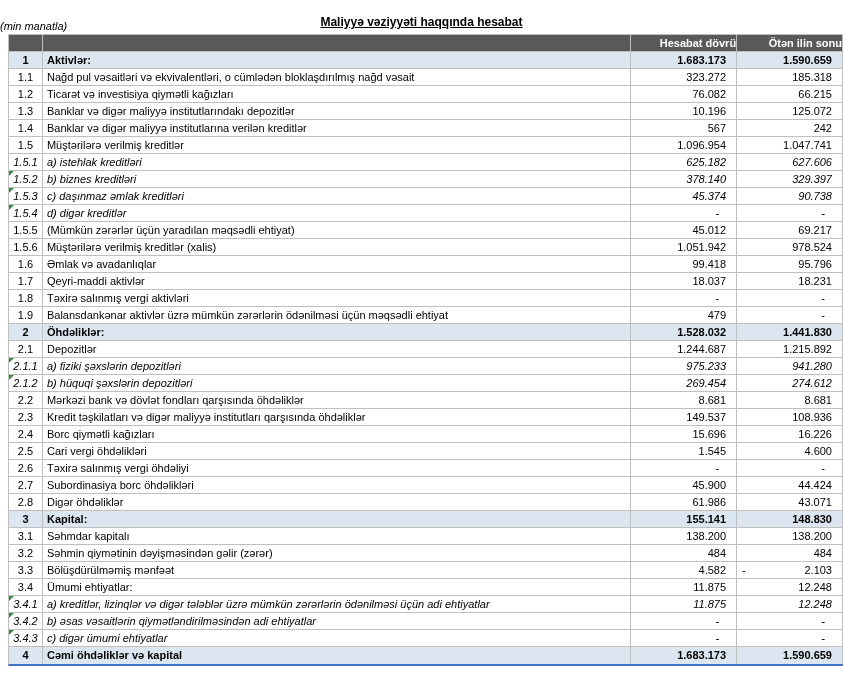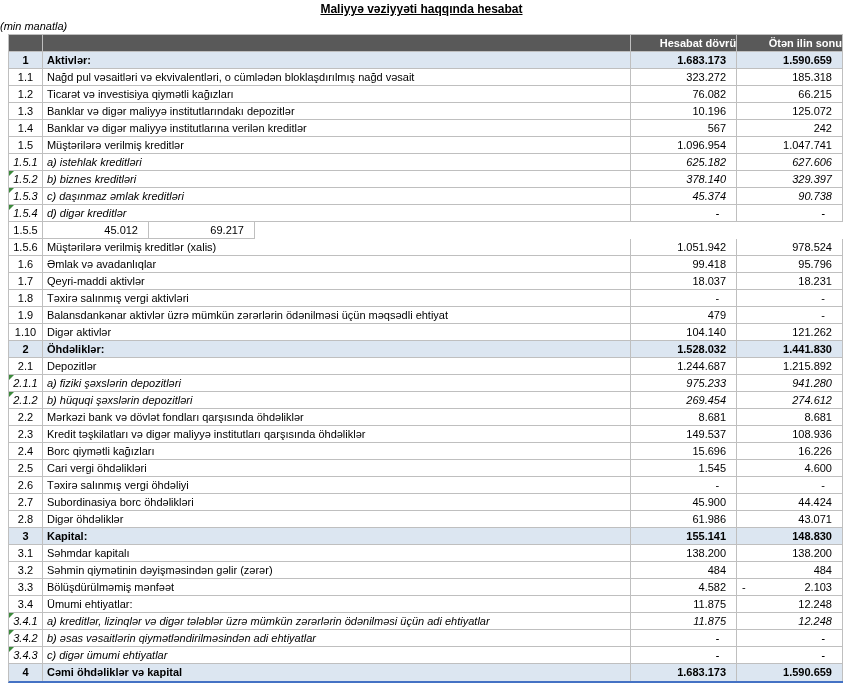--- a/index.html
+++ b/index.html
@@ -13,21 +13,21 @@
     height: 691px;
     background: #fff;
     overflow: hidden;
     position: relative;
   }
   .title {
     text-align: center;
     font-size: 12px;
     font-weight: bold;
     text-decoration: underline;
-    padding-top: 2px;
+    padding-top: 15px;
     height: 20px;
   }
   .unit-note {
     font-style: italic;
     font-size: 11px;
     padding-right: 6px;
     height: 14px;
     line-height: 12px;
   }
   .table {
@@ -153,20 +153,21 @@
           <div class="cell c-v"><span class="txt">90.738</span></div>
         </div>
         <div class="trow italic">
           <div class="cell c-num"><span class="txt">1.5.4</span><span class="marker"></span></div>
           <div class="cell c-desc"><span class="txt">d) digər kreditlər</span></div>
           <div class="cell c-v dash"><span class="txt">-</span></div>
           <div class="cell c-v dash"><span class="txt">-</span></div>
         </div>
         <div class="trow">
           <div class="cell c-num"><span class="txt">1.5.5</span></div>
+          <div class="cell c-desc"><span class="txt">(Mümkün zərərlər üçün yaradılan məqsədli ehtiyat)</span></div>
           <div class="cell c-v"><span class="txt">45.012</span></div>
           <div class="cell c-v"><span class="txt">69.217</span></div>
         </div>
         <div class="trow">
           <div class="cell c-num"><span class="txt">1.5.6</span></div>
           <div class="cell c-desc"><span class="txt">Müştərilərə verilmiş kreditlər (xalis)</span></div>
           <div class="cell c-v"><span class="txt">1.051.942</span></div>
           <div class="cell c-v"><span class="txt">978.524</span></div>
         </div>
         <div class="trow">
@@ -185,26 +186,20 @@
           <div class="cell c-num"><span class="txt">1.8</span></div>
           <div class="cell c-desc"><span class="txt">Təxirə salınmış vergi aktivləri</span></div>
           <div class="cell c-v dash"><span class="txt">-</span></div>
           <div class="cell c-v dash"><span class="txt">-</span></div>
         </div>
         <div class="trow">
           <div class="cell c-num"><span class="txt">1.9</span></div>
           <div class="cell c-desc"><span class="txt">Balansdankənar aktivlər üzrə mümkün zərərlərin ödənilməsi üçün məqsədli ehtiyat</span></div>
           <div class="cell c-v"><span class="txt">479</span></div>
           <div class="cell c-v dash"><span class="txt">-</span></div>
-        </div>
-        <div class="trow">
-          <div class="cell c-num"><span class="txt">1.10</span></div>
-          <div class="cell c-desc"><span class="txt">Digər aktivlər</span></div>
-          <div class="cell c-v"><span class="txt">104.140</span></div>
-          <div class="cell c-v"><span class="txt">121.262</span></div>
         </div>
         <div class="trow section">
           <div class="cell c-num"><span class="txt">2</span></div>
           <div class="cell c-desc"><span class="txt">Öhdəliklər:</span></div>
           <div class="cell c-v"><span class="txt">1.528.032</span></div>
           <div class="cell c-v"><span class="txt">1.441.830</span></div>
         </div>
         <div class="trow">
           <div class="cell c-num"><span class="txt">2.1</span></div>
           <div class="cell c-desc"><span class="txt">Depozitlər</span></div>

